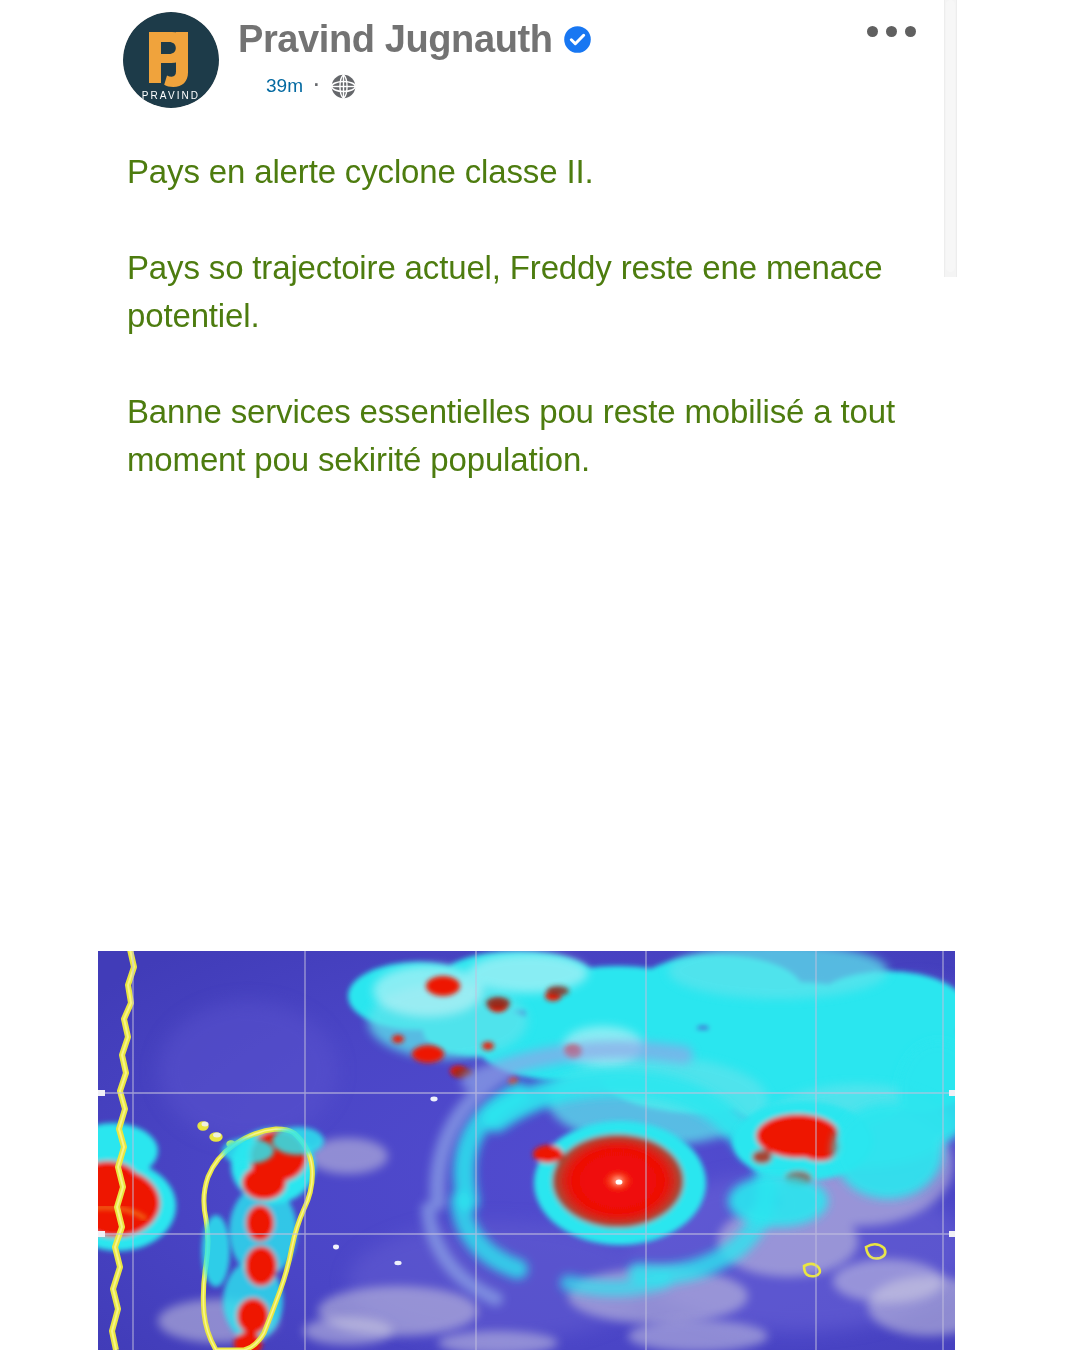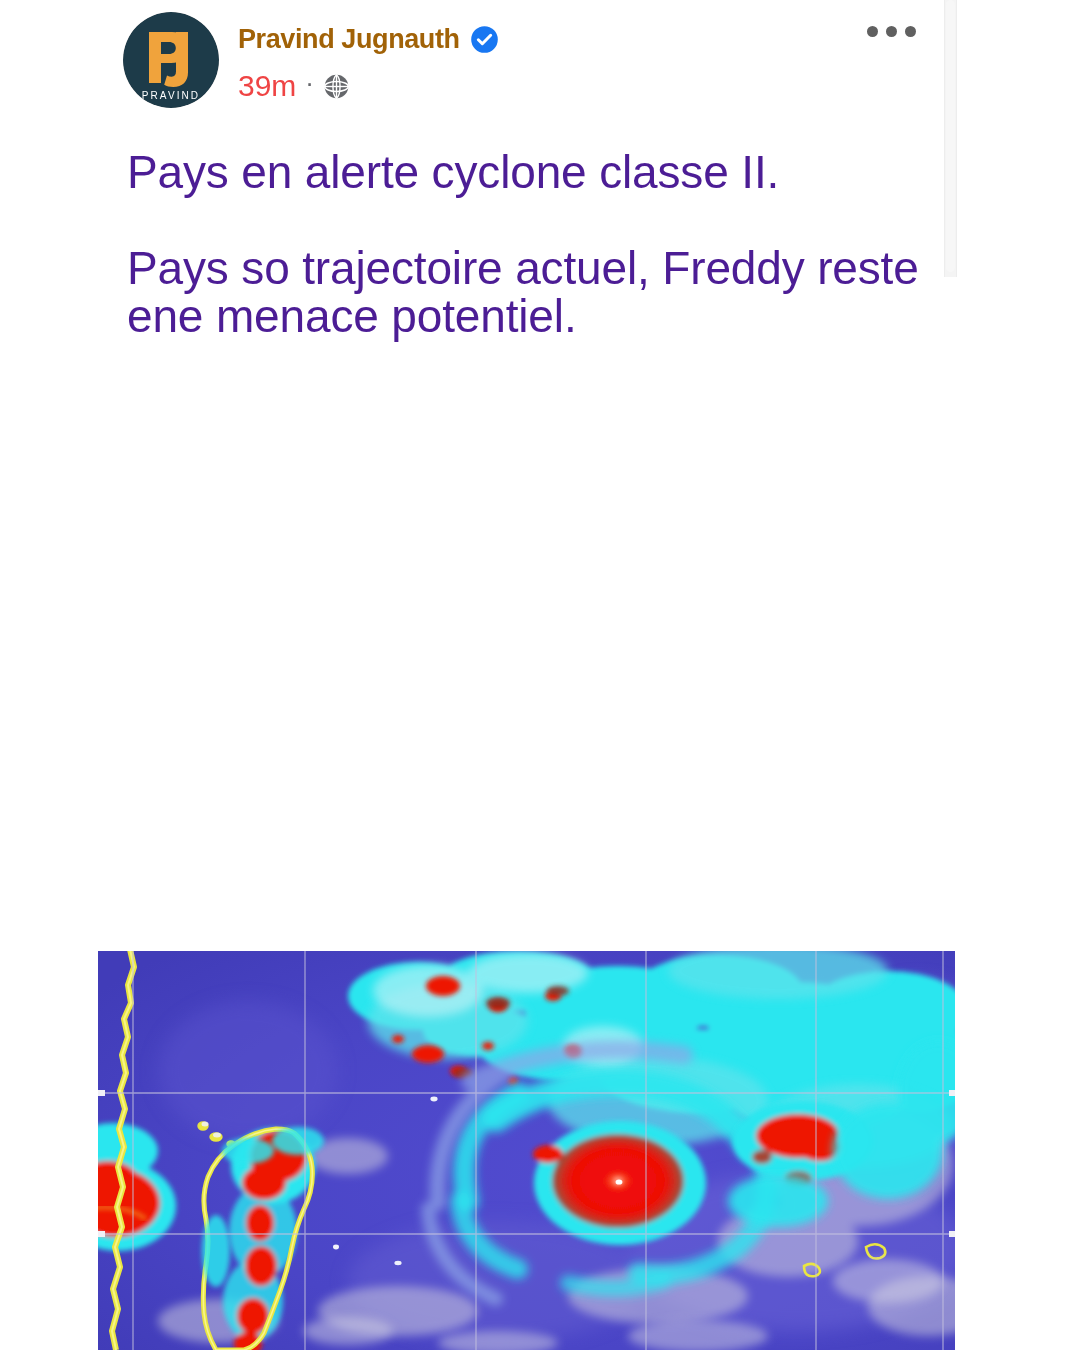--- a/index.html
+++ b/index.html
@@ -63,41 +63,42 @@
 
   .author-row {
     position: absolute;
     left: 238px;
     top: 19px;
     display: flex;
     align-items: center;
     gap: 10px;
   }
   .author-name {
-    font-size: 27px;
+    font-size: 38px;
     font-weight: bold;
-    color: #a16207;
+    color: #737373;
     letter-spacing: -0.4px;
     line-height: 40px;
     white-space: nowrap;
   }
   .verified-badge { width: 29px; height: 29px; display: block; flex: 0 0 auto; }
 
   .meta-row {
     position: absolute;
     left: 238px;
     top: 69px;
     display: flex;
     align-items: center;
     gap: 9px;
   }
   .meta-time {
-    font-size: 30px;
-    color: #ef4444;
+    font-size: 19px;
+    color: #0369a1;
     line-height: 34px;
+    margin-left: 28px;
   }
   .meta-dot {
     font-size: 26px;
     color: #65676b;
     line-height: 30px;
     position: relative;
     top: -3px;
   }
   .globe-icon { width: 27px; height: 27px; display: block; }
 
@@ -119,23 +120,23 @@
   }
 
   
   .body {
     position: absolute;
     left: 127px;
     top: 148px;
     width: 812px;
   }
   .para {
-    font-size: 46px;
+    font-size: 33px;
     line-height: 48.5px;
-    color: #4c1d95;
+    color: #4d7c0f;
     letter-spacing: -0.15px;
     margin-bottom: 47px;
   }
   .para:last-child { margin-bottom: 0; }
 
   
   .sat-wrap {
     position: absolute;
     left: 98px;
     top: 951px;
@@ -191,20 +192,21 @@
     <div class="menu-dots">
       <span></span>
       <span></span>
       <span></span>
     </div>
   </div>
 
   <div class="body">
     <p class="para">Pays en alerte cyclone classe II.</p>
     <p class="para">Pays so trajectoire actuel, Freddy reste ene menace potentiel.</p>
+    <p class="para">Banne services essentielles pou reste mobilisé a tout moment pou sekirité population.</p>
   </div>
 
   <div class="sat-wrap">
     <svg class="sat-img" viewBox="0 0 857 399" preserveAspectRatio="none" xmlns="http://www.w3.org/2000/svg">
       <defs>
         <filter id="blurS">
             <feGaussianBlur stdDeviation="2.4"></feGaussianBlur>
           </filter>
         <filter id="blurM">
             <feGaussianBlur stdDeviation="5"></feGaussianBlur>

